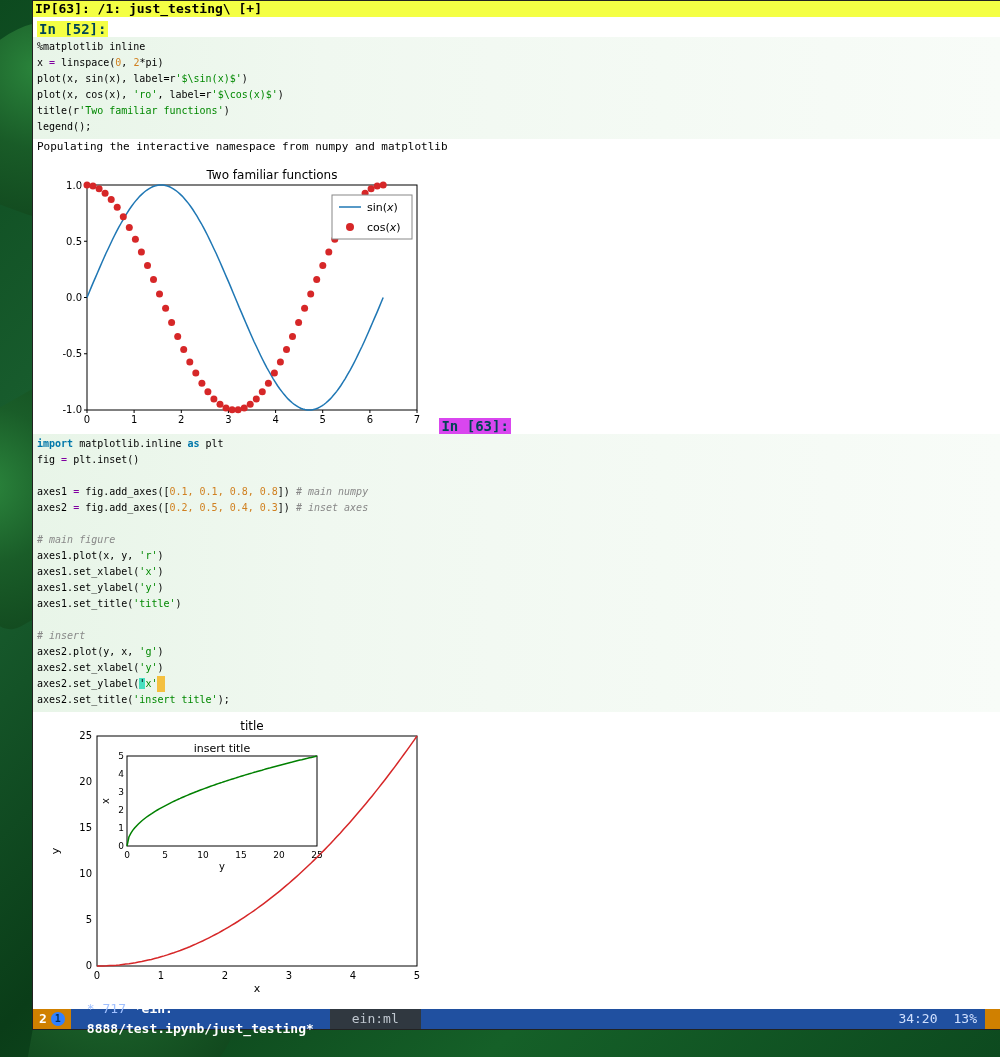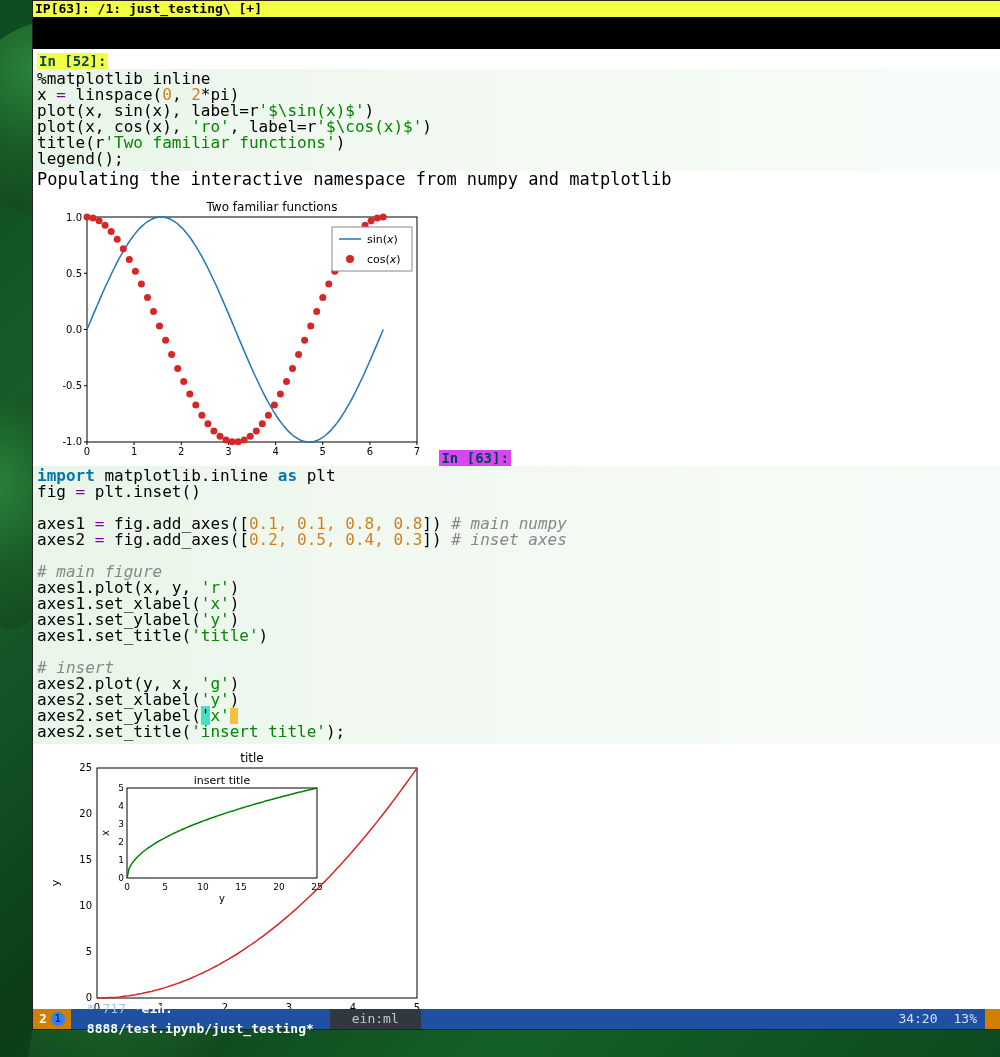--- a/index.html
+++ b/index.html
@@ -45,49 +45,48 @@
     font-size: 13px;
   }
   .content {
     position: absolute;
     left: 0;
     top: 16px;
     right: 0;
     bottom: 20px;
     background: #fff;
     overflow: hidden;
-    margin-top: 32px;
   }
   .cell-prompt {
     display: inline-block;
     background: #f4ff44;
     color: #045;
     font-weight: bold;
     padding: 0 2px;
     margin: 4px 0 0 4px;
     line-height: 16px;
   }
   .cell-prompt.current {
     background: #d946ef;
   }
   pre.code {
     margin: 0;
     padding: 2px 4px 4px 4px;
     background: linear-gradient(to right, #e8f5e8 0%, #f0f8f0 30%, #f8fcf8 100%);
     line-height: 16px;
-    font-size: 16px;
+    font-size: 10px;
     white-space: pre;
     font-family: inherit;
   }
   pre.output-text {
     margin: 0;
     padding: 0 4px 6px 4px;
     background: #fff;
     line-height: 16px;
-    font-size: 17px;
+    font-size: 11px;
   }
   
   .c-keyword { color: #0077aa; font-weight: bold; }
   .c-num { color: #d08020; }
   .c-str { color: #008800; }
   .c-comment { color: #888; font-style: italic; }
   .c-magic { color: #000; }
   .c-purple { color: #8000a0; }
   .cursor-bg {
     background: #48e0c0;

